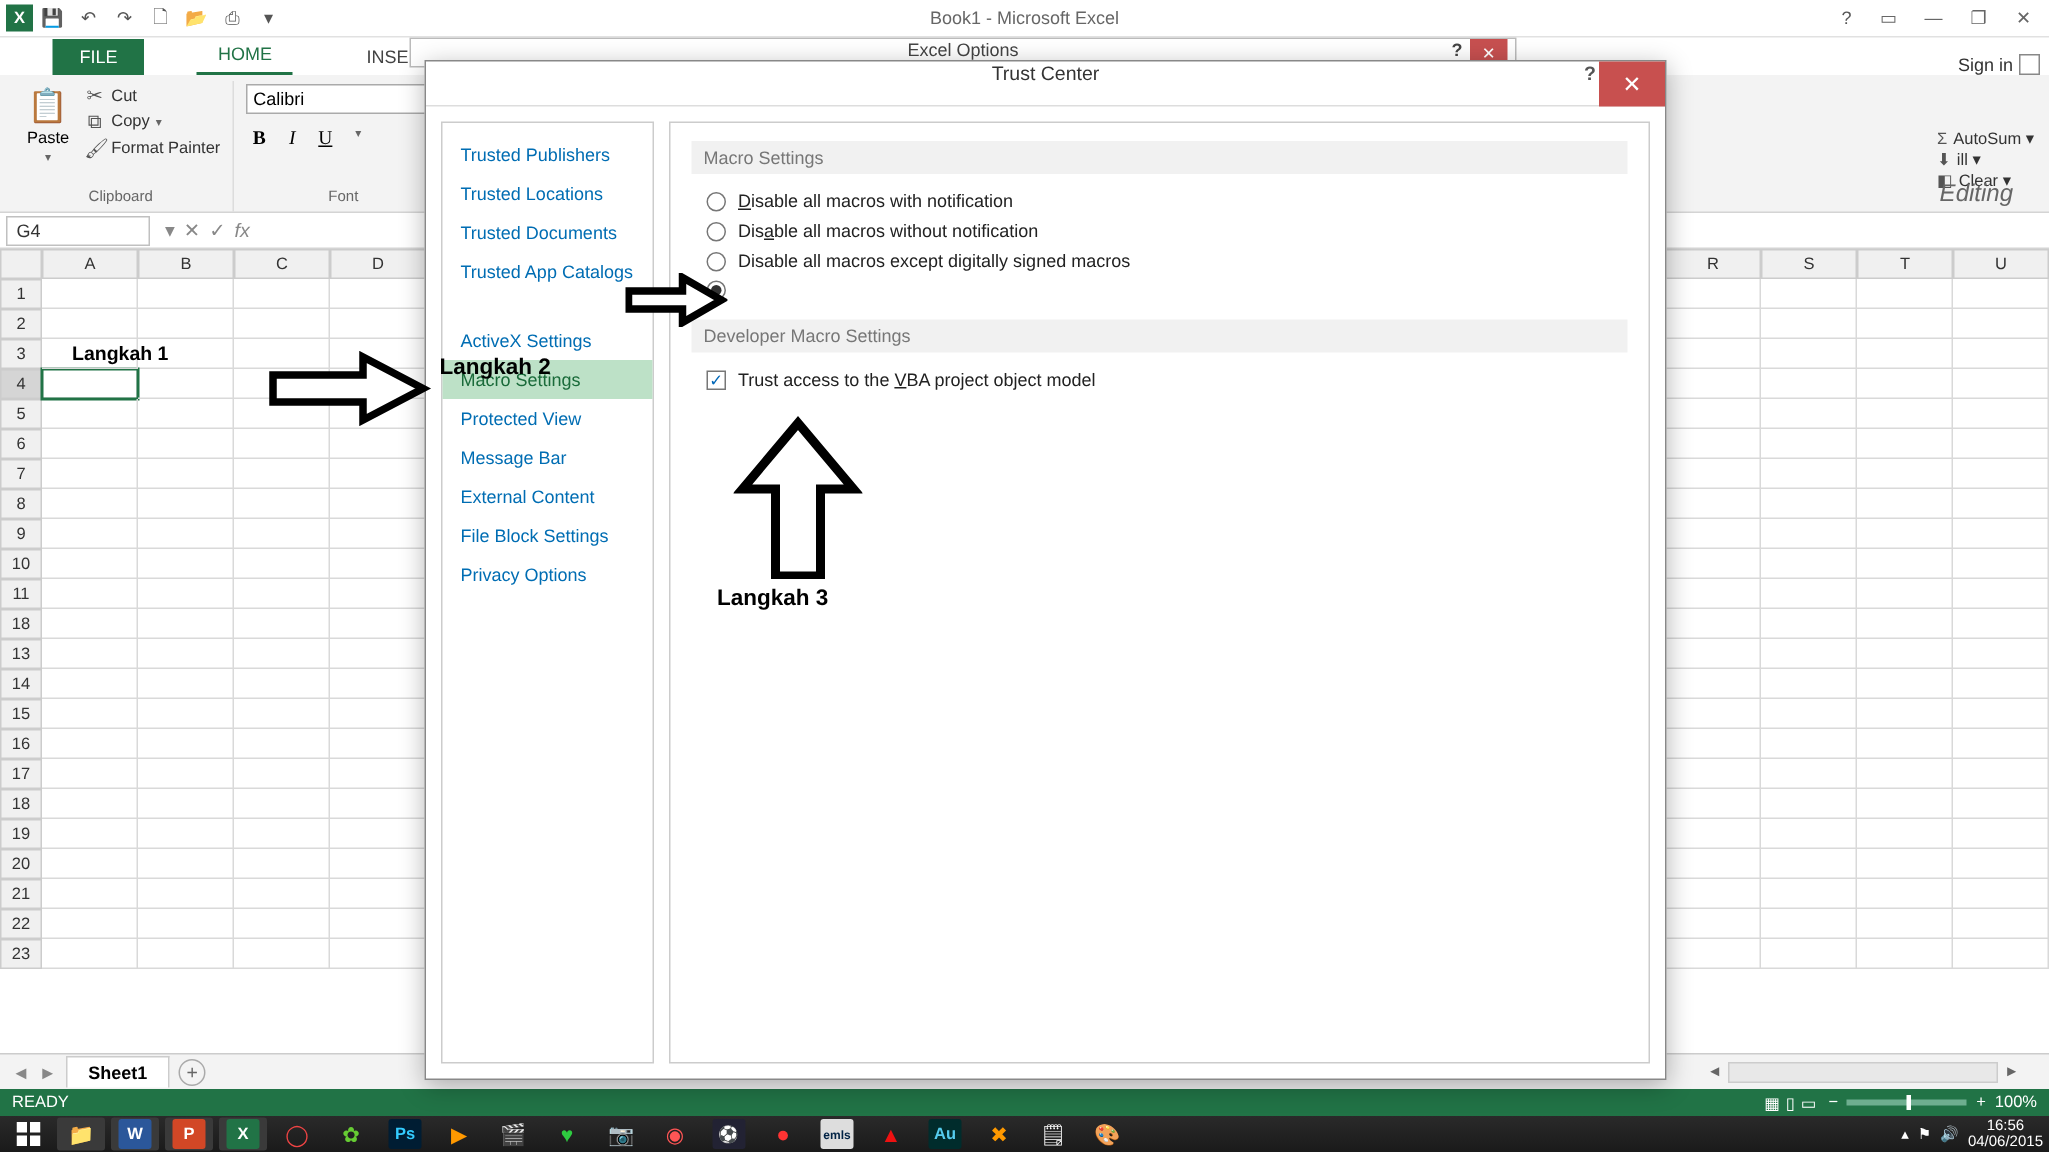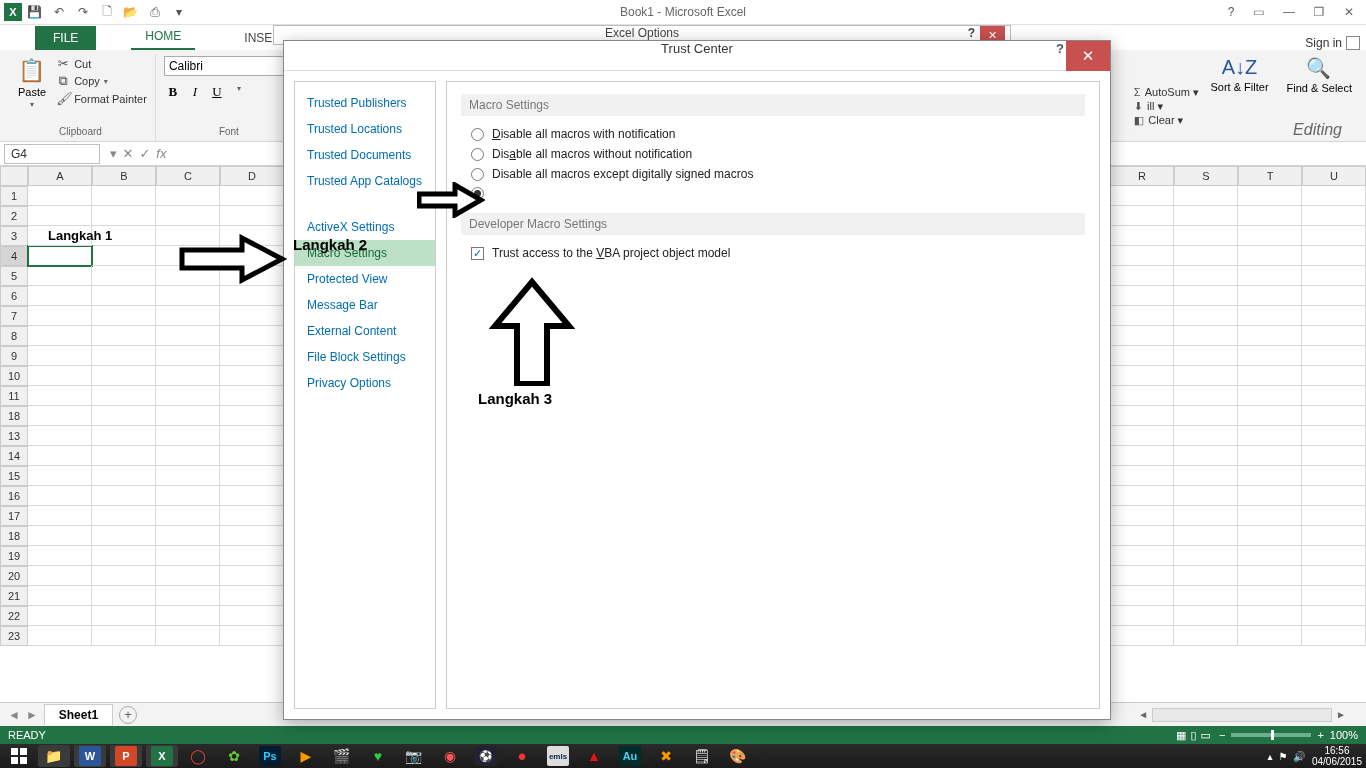--- a/index.html
+++ b/index.html
@@ -193,30 +193,20 @@
       </div>
     </div>
     <div class="group-label">Font</div>
   </div>
 
   <div class="ribbon-right-group">
     <div class="stack">
       <div><span class="glyph">Σ</span><span>AutoSum</span> ▾</div>
       <div><span class="glyph">⬇</span><span>ill</span> ▾</div>
       <div><span class="glyph">◧</span><span>Clear</span> ▾</div>
-    </div>
-    <div class="editpair">
-      <div class="big-btn">
-        <span class="glyph" style="color:#2a579a">A↓Z</span>
-        <span>Sort &amp; Filter</span>
-      </div>
-      <div class="big-btn">
-        <span class="glyph">🔍</span>
-        <span>Find &amp; Select</span>
-      </div>
     </div>
   </div>
   <div class="editing-label">Editing</div>
 </div>
 
 <div class="fxbar">
   <input class="namebox" value="G4" style="">
   <div class="fx-icons">
     <span>▾</span>
     <span>✕</span>

